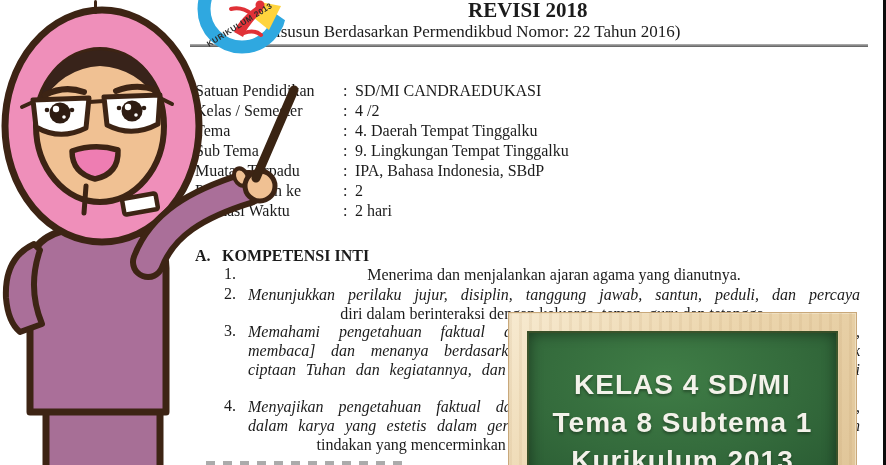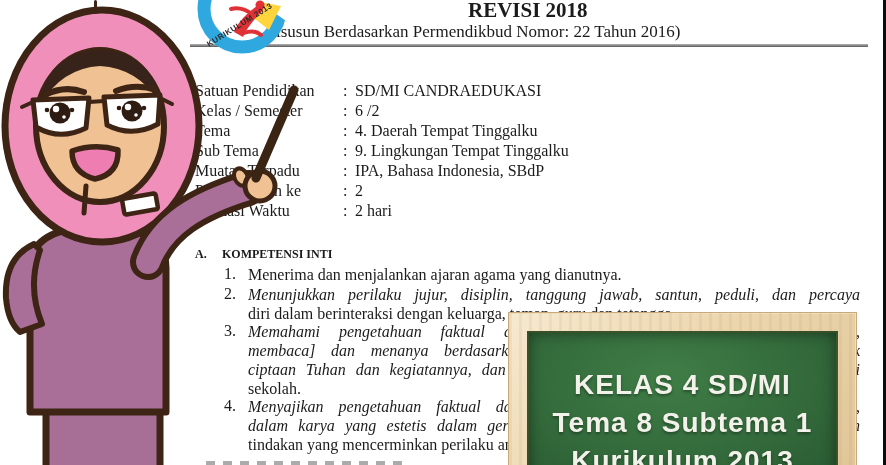--- a/index.html
+++ b/index.html
@@ -12,26 +12,26 @@
   .doc-subtitle{position:absolute;left:258px;top:22px;font-size:17px;white-space:nowrap;}
   .header-rule{position:absolute;left:190px;top:44px;width:678px;height:3px;
     background:linear-gradient(180deg,#b5b5b5,#5a5a5a);}
   .logo{position:absolute;left:196px;top:0;width:108px;height:54px;}
   
   .details{position:absolute;left:195px;top:81px;font-size:16px;}
   .drow{display:flex;height:20px;line-height:20px;white-space:nowrap;}
   .dlabel{width:148px;}
   .dsep{width:12px;}
   
-  .ki-head{position:absolute;left:195px;top:247px;font-size:12px;font-weight:bold;white-space:nowrap;}
+  .ki-head{position:absolute;left:195px;top:247px;font-size:16px;font-weight:bold;white-space:nowrap;}
   .ki-head .alabel{display:inline-block;width:27px;}
   .ki-item{position:absolute;left:224px;width:640px;font-size:16px;}
   .ki-item .num{position:absolute;left:0;top:0;width:22px;}
   .ki-item .lines{margin-left:24px;width:612px;}
-  .tline{height:19px;line-height:19px;overflow:hidden;}
+  .tline{height:19px;line-height:19px;overflow:hidden;text-align:center;}
   .just{text-align:justify;font-style:italic;}
   .just::after{content:"";display:inline-block;width:100%;}
   .it1{top:265px;} .it2{top:285px;} .it3{top:322px;} .it4{top:397px;}
   
   .clip-line{position:absolute;left:206px;top:461px;width:196px;height:4px;opacity:.75;
     background:repeating-linear-gradient(90deg,#8f8f8f 0 9px,transparent 9px 17px);}
   
   .chalkboard{position:absolute;left:508px;top:312px;width:349px;height:170px;
     background:linear-gradient(135deg,#f7ead0 0%,#ecd6ae 45%,#e0c598 100%);
     border:1px solid #c9a87a;box-sizing:border-box;box-shadow:inset 0 0 0 1px #efe0c2;}
@@ -74,21 +74,21 @@
 
   <div class="details">
     <div class="drow">
       <span class="dlabel">Satuan Pendidikan</span>
       <span class="dsep">:</span>
       <span class="dvalue">SD/MI CANDRAEDUKASI</span>
     </div>
     <div class="drow">
       <span class="dlabel">Kelas / Semester</span>
       <span class="dsep">:</span>
-      <span class="dvalue">6 /2</span>
+      <span class="dvalue">4 /2</span>
     </div>
     <div class="drow">
       <span class="dlabel">Tema</span>
       <span class="dsep">:</span>
       <span class="dvalue">4. Daerah Tempat Tinggalku</span>
     </div>
     <div class="drow">
       <span class="dlabel">Sub Tema</span>
       <span class="dsep">:</span>
       <span class="dvalue">9. Lingkungan Tempat Tinggalku</span>

